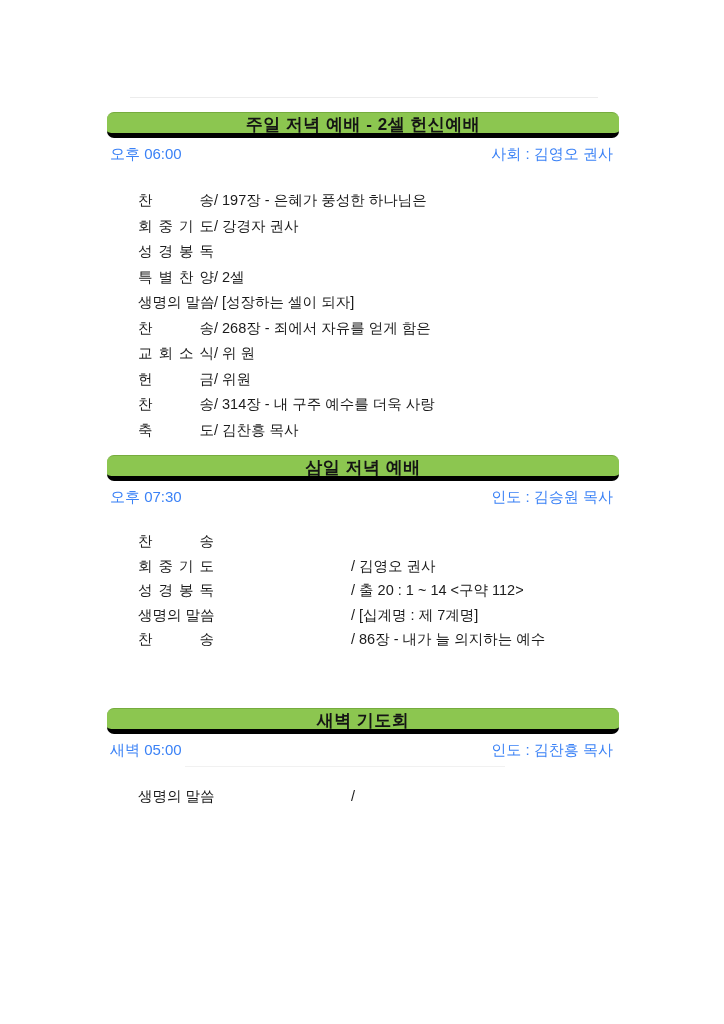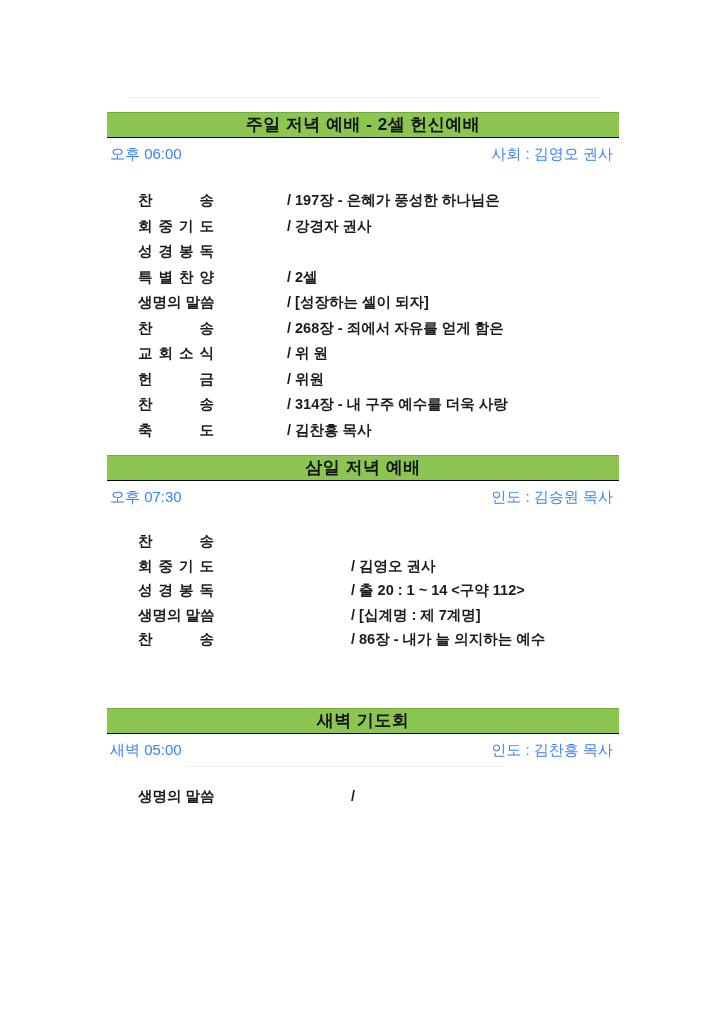--- a/index.html
+++ b/index.html
@@ -10,43 +10,44 @@
     font-family: "Liberation Sans", "DejaVu Sans", sans-serif;
     color: #1b1b1b;
   }
   .faint-line { position: absolute; height: 1px; background: #ececec; }
   .faint-line.top { top: 97px; left: 130px; width: 468px; }
   .faint-line.dawn { top: 766px; left: 185px; width: 320px; background: #f1f1f1; }
 
   .section-bar {
     margin-left: 107px; width: 512px; height: 26px;
     background: #8CC650;
-    border-top: 1px solid #76AC3E; border-bottom: 1px solid #000000;
+    border-top: 1px solid #76AC3E; border-bottom: 5px solid #000000;
     text-align: center; font-weight: bold; font-size: 17px;
     line-height: 24px; color: #141414;
     letter-spacing: 0.5px;
+    border-radius: 7px;
   }
   .meta-row {
     display: flex; justify-content: space-between;
     margin: 6px 111px 0 110px;
     font-size: 15px; line-height: 20px; color: #3b82f6;
   }
-  .order-list { margin-top: 24px; font-weight: bold; }
+  .order-list { margin-top: 24px; }
   .order-row {
     display: flex; padding-left: 138px;
     font-size: 14.5px; height: 25.5px; line-height: 25.5px;
     white-space: nowrap;
   }
   .sec2 .order-row, .sec3 .order-row { height: 24.6px; line-height: 24.6px; }
   .order-item-label {
     display: inline-block; width: 76px;
     text-align: justify; text-align-last: justify; -moz-text-align-last: justify;
     white-space: nowrap;
   }
-  .order-item-value { margin-left: 73px; white-space: pre; }
+  .order-item-value { white-space: pre; }
   .sec2 .order-item-value, .sec3 .order-item-value { margin-left: 137px; }
 
   .sec1 .section-bar { margin-top: 112px; }
   .sec2 .section-bar { margin-top: 6px; }
   .sec3 .section-bar { margin-top: 56px; }
   .sec1 .spacer-after { height: 6px; }
   .sec2 .order-list { margin-top: 22px; }
 </style>
 </head>
 <body>

